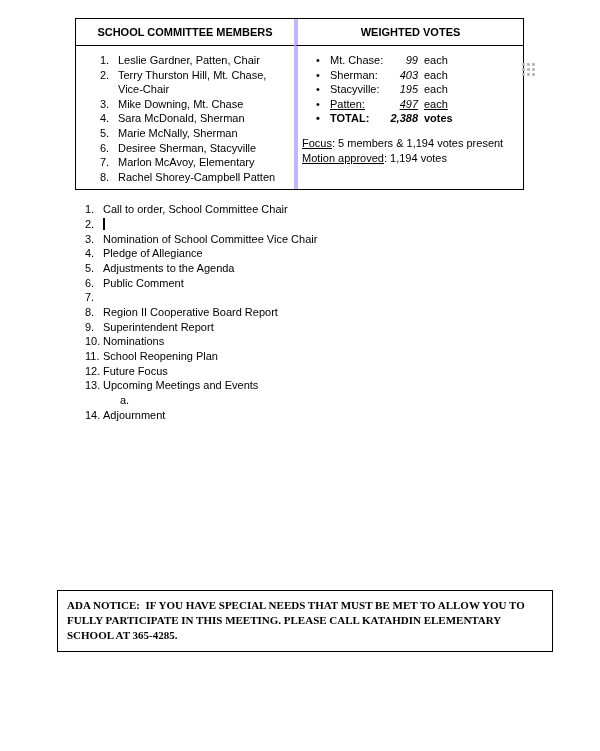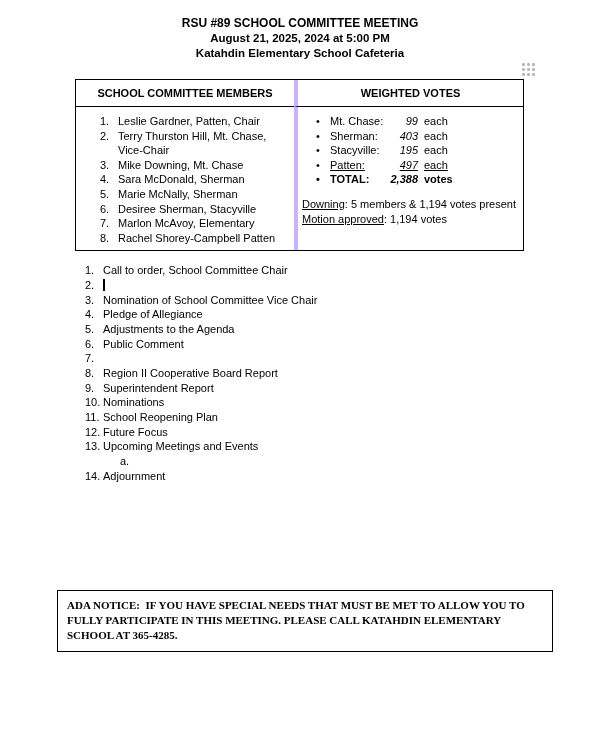--- a/index.html
+++ b/index.html
@@ -80,25 +80,20 @@
     font-weight:bold;
     font-size:11px; line-height:15px;
   }
   .ada-box .ada-text { white-space:pre-wrap; }
 </style>
 </head>
 <body>
 
 <div class="page">
 
-  <div class="doc-header">
-    <div class="doc-title">RSU #89 SCHOOL COMMITTEE MEETING</div>
-    <div class="doc-datetime">August 21, 2025, 2024 at 5:00 PM</div>
-    <div class="doc-location">Katahdin Elementary School Cafeteria</div>
-  </div>
 
   <div class="table-handle">
     <i></i>
       <i></i>
       <i></i>
       <i></i>
       <i></i>
       <i></i>
       <i></i>
       <i></i>
@@ -169,21 +164,21 @@
         <span class="v-num">497</span>
         <span class="v-unit">each</span>
       </div>
       <div class="vote-row total-row">
         <span class="bullet">•</span>
         <span class="v-label">TOTAL:</span>
         <span class="v-num">2,388</span>
         <span class="v-unit">votes</span>
       </div>
 
-      <div class="quorum-line"><span class="u">Downing</span><span>: 5 members &amp; 1,194 votes present</span></div>
+      <div class="quorum-line"><span class="u">Focus</span><span>: 5 members &amp; 1,194 votes present</span></div>
       <div class="motion-line"><span class="u">Motion approved</span><span>: 1,194 votes</span></div>
     </div>
   </div>
 
   <div class="agenda">
     <div class="agenda-row">
       <span class="num">1.</span>
       <span class="txt">Call to order, School Committee Chair</span>
     </div>
     <div class="agenda-row">

